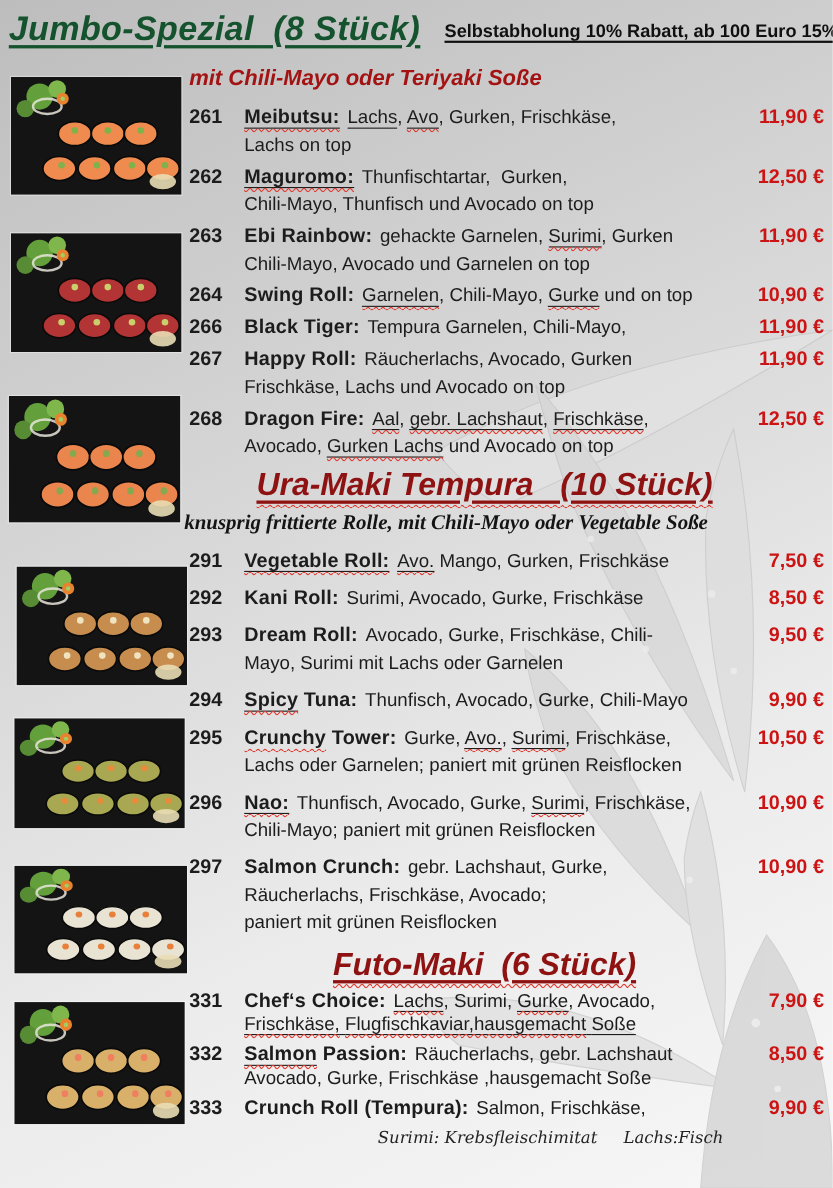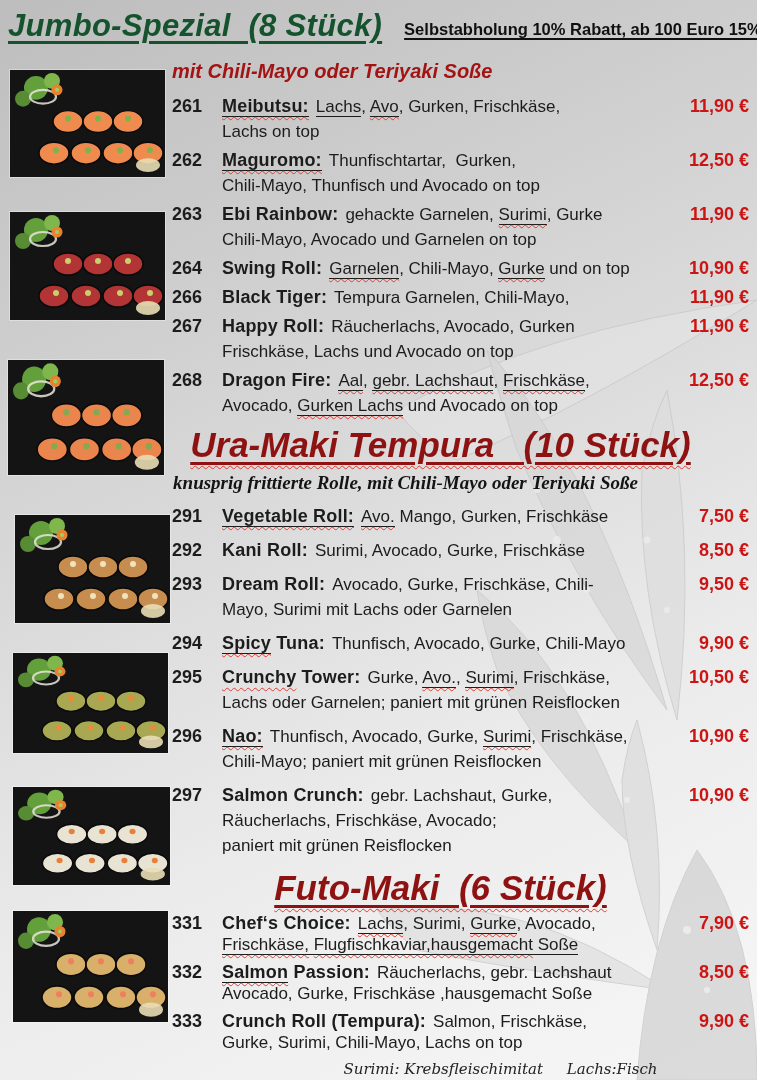--- a/index.html
+++ b/index.html
@@ -25,21 +25,21 @@
   .photo{position:absolute;z-index:2;box-shadow:0 0 0 1px rgba(255,255,255,.35);}
   .photo svg{display:block;}
   
   .content{position:absolute;left:172px;top:60px;width:577px;z-index:3;}
   .sub-jumbo{
     color:#a31313;font-weight:bold;font-style:italic;font-size:20px;
     margin:0 110px 11px 0;white-space:nowrap;
   }
   .sec-head{text-align:center;margin:6px 40px 4px 0;line-height:1.2;}
   .sec-outer{
-    font-size:35px;font-weight:bold;font-style:italic;color:#8e1212;
+    font-size:29px;font-weight:bold;font-style:italic;color:#8e1212;
     text-decoration:underline wavy #e03c31 1px;text-underline-offset:8px;white-space:nowrap;
   }
   .sec-inner{text-decoration:underline solid #8e1212 3px;text-underline-offset:5px;}
   .sub-serif{
     font-family:"Liberation Serif",serif;font-weight:bold;font-style:italic;
     font-size:19px;text-align:center;margin:6px 60px 10px -50px;white-space:nowrap;color:#141414;
   }
   .rows{margin:0;}
   .row{position:relative;padding-left:50px;margin-bottom:4px;font-size:17px;line-height:25px;}
   .rows-ura .row{margin-bottom:9px;}
@@ -270,44 +270,44 @@
       </svg>
     </div>
   </div>
 
 <div class="content">
 
   <div class="sub-jumbo">mit Chili-Mayo oder Teriyaki Soße</div>
   <div class="rows rows-jumbo">
       <div class="row"><span class="num">261</span><span class="price">11,90 €</span><span class="name"><span class="u sq">Meibutsu:</span></span><span><span class="u">Lachs</span><span>, </span><span class="u sq">Avo</span><span>, Gurken, Frischkäse,</span><br><span>Lachs on top</span></span><div class="clear"></div></div>
       <div class="row"><span class="num">262</span><span class="price">12,50 €</span><span class="name"><span class="u sq">Maguromo:</span></span><span><span>Thunfischtartar,&nbsp; Gurken,</span><br><span>Chili-Mayo, Thunfisch und Avocado on top</span></span><div class="clear"></div></div>
-      <div class="row"><span class="num">263</span><span class="price">11,90 €</span><span class="name"><span>Ebi Rainbow:</span></span><span><span>gehackte Garnelen, </span><span class="u sq">Surimi</span><span>, Gurke</span><br><span>Chili-Mayo, Avocado und Garnelen on top</span></span><div class="clear"></div></div>
+      <div class="row"><span class="num">263</span><span class="price">11,90 €</span><span class="name"><span>Ebi Rainbow:</span></span><span><span>gehackte Garnelen, </span><span class="u sq">Surimi</span><span>, Gurken</span><br><span>Chili-Mayo, Avocado und Garnelen on top</span></span><div class="clear"></div></div>
       <div class="row"><span class="num">264</span><span class="price">10,90 €</span><span class="name"><span>Swing Roll:</span></span><span><span class="u sq">Garnelen</span><span>, Chili-Mayo, </span><span class="u sq">Gurke</span><span> und on top</span></span><div class="clear"></div></div>
       <div class="row"><span class="num">266</span><span class="price">11,90 €</span><span class="name"><span>Black Tiger:</span></span><span><span>Tempura Garnelen, Chili-Mayo,</span><br></span><div class="clear"></div></div>
       <div class="row"><span class="num">267</span><span class="price">11,90 €</span><span class="name"><span>Happy Roll:</span></span><span><span>Räucherlachs, Avocado, Gurken</span><br><span>Frischkäse, Lachs und Avocado on top</span></span><div class="clear"></div></div>
       <div class="row"><span class="num">268</span><span class="price">12,50 €</span><span class="name"><span>Dragon Fire:</span></span><span><span class="u sq">Aal</span><span>, </span><span class="u sq">gebr. Lachshaut</span><span>, </span><span class="u sq">Frischkäse</span><span>,</span><br><span>Avocado, </span><span class="u sq">Gurken Lachs</span><span> und Avocado on top</span></span><div class="clear"></div></div>
     </div>
 
   <div class="sec-head">
     <span class="sec-outer"><span class="sec-inner">Ura-Maki Tempura&nbsp;&nbsp; (10 Stück)</span></span>
   </div>
-  <div class="sub-serif">knusprig frittierte Rolle, mit Chili-Mayo oder Teriyaki Soße</div>
+  <div class="sub-serif">knusprig frittierte Rolle, mit Chili-Mayo oder Vegetable Soße</div>
   <div class="rows rows-ura">
       <div class="row"><span class="num">291</span><span class="price">7,50 €</span><span class="name"><span class="u sq">Vegetable Roll:</span></span><span><span class="u sq">Avo.</span><span> Mango, Gurken, Frischkäse</span></span><div class="clear"></div></div>
       <div class="row"><span class="num">292</span><span class="price">8,50 €</span><span class="name"><span>Kani Roll:</span></span><span><span>Surimi, Avocado, Gurke, Frischkäse</span></span><div class="clear"></div></div>
       <div class="row"><span class="num">293</span><span class="price">9,50 €</span><span class="name"><span>Dream Roll:</span></span><span><span>Avocado, Gurke, Frischkäse, Chili-</span><br><span>Mayo, Surimi mit Lachs oder Garnelen</span></span><div class="clear"></div></div>
       <div class="row"><span class="num">294</span><span class="price">9,90 €</span><span class="name"><span class="u sq">Spicy</span><span> Tuna:</span></span><span><span>Thunfisch, Avocado, Gurke, Chili-Mayo</span></span><div class="clear"></div></div>
       <div class="row"><span class="num">295</span><span class="price">10,50 €</span><span class="name"><span class="sq">Crunchy</span><span> Tower:</span></span><span><span>Gurke, </span><span class="u sq">Avo.</span><span>, </span><span class="u sq">Surimi</span><span>, Frischkäse,</span><br><span>Lachs oder Garnelen; paniert mit grünen Reisflocken</span></span><div class="clear"></div></div>
       <div class="row"><span class="num">296</span><span class="price">10,90 €</span><span class="name"><span class="u sq">Nao:</span></span><span><span>Thunfisch, Avocado, Gurke, </span><span class="u sq">Surimi</span><span>, Frischkäse,</span><br><span>Chili-Mayo; paniert mit grünen Reisflocken</span></span><div class="clear"></div></div>
       <div class="row"><span class="num">297</span><span class="price">10,90 €</span><span class="name"><span>Salmon Crunch:</span></span><span><span>gebr. Lachshaut, Gurke,</span><br><span>Räucherlachs, Frischkäse, Avocado;</span><br><span>paniert mit grünen Reisflocken</span></span><div class="clear"></div></div>
     </div>
 
   <div class="sec-head">
     <span class="sec-outer"><span class="sec-inner">Futo-Maki&nbsp; (6 Stück)</span></span>
   </div>
   <div class="rows rows-futo">
       <div class="row"><span class="num">331</span><span class="price">7,90 €</span><span class="name"><span>Chef‘s Choice:</span></span><span><span class="u sq">Lachs</span><span>, Surimi, </span><span class="u sq">Gurke</span><span>, Avocado,</span><br><span class="u sq">Frischkäse,</span><span class="u"> </span><span class="u sq">Flugfischkaviar,hausgemacht</span><span class="u"> </span><span class="u">Soße</span></span><div class="clear"></div></div>
       <div class="row"><span class="num">332</span><span class="price">8,50 €</span><span class="name"><span class="u sq">Salmon</span><span> Passion:</span></span><span><span>Räucherlachs, gebr. Lachshaut</span><br><span>Avocado, Gurke, Frischkäse ,hausgemacht Soße</span></span><div class="clear"></div></div>
-      <div class="row"><span class="num">333</span><span class="price">9,90 €</span><span class="name"><span>Crunch Roll (Tempura):</span></span><span><span>Salmon, Frischkäse,</span><br><span>Gurke, Surimi, Chili-Mayo, Lachs on top</span></span><div class="clear"></div></div>
+      <div class="row"><span class="num">333</span><span class="price">9,90 €</span><span class="name"><span>Crunch Roll (Tempura):</span></span><span><span>Salmon, Frischkäse,</span><br></span><div class="clear"></div></div>
     </div>
 
   <div class="footer">Surimi: Krebsfleischimitat&nbsp;&nbsp;&nbsp;&nbsp; Lachs:Fisch</div>
 </div>
 
 </body></html>

